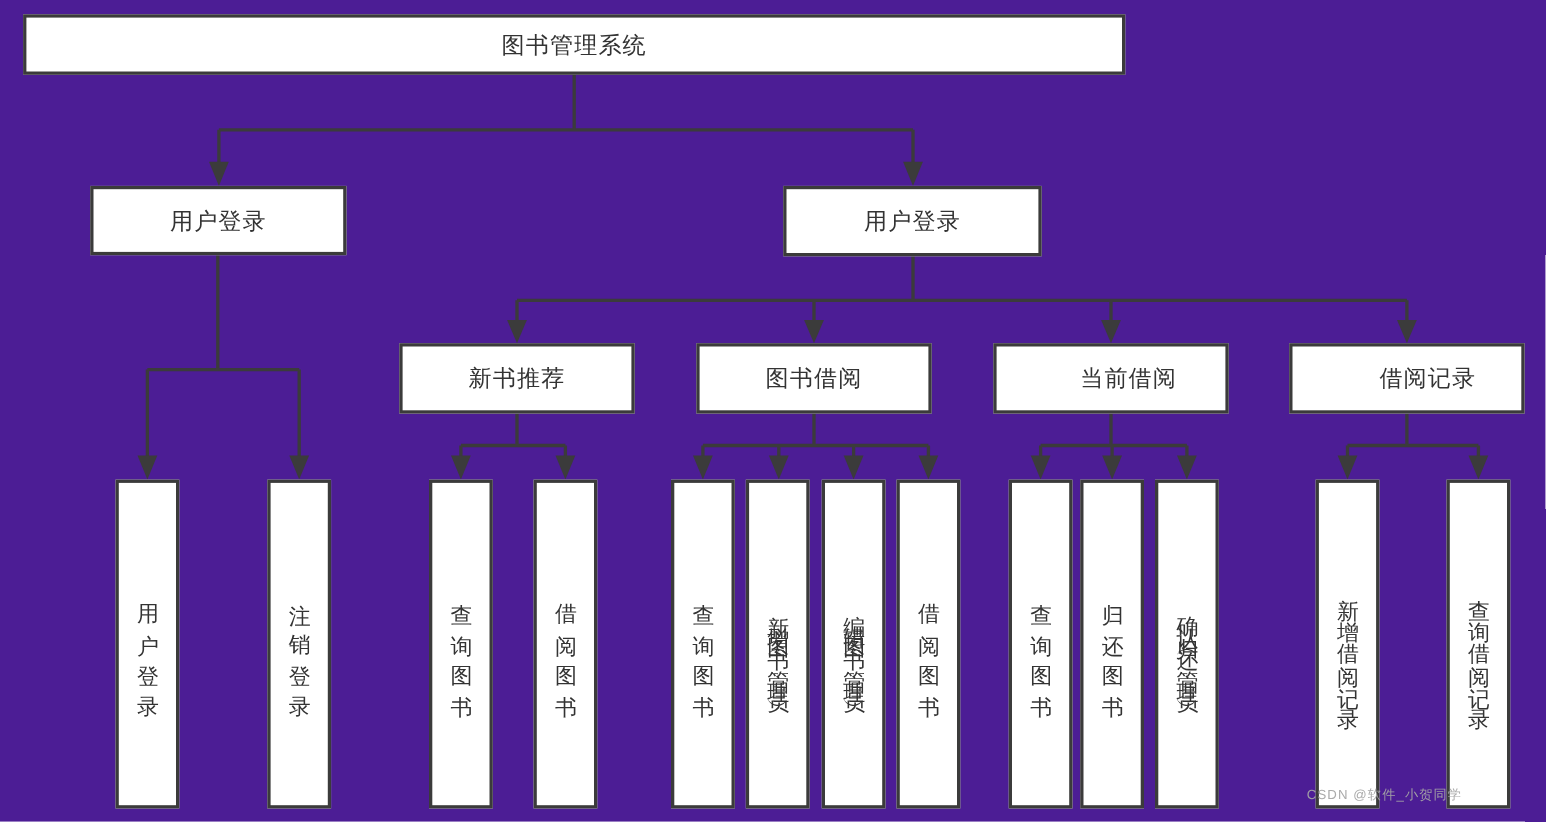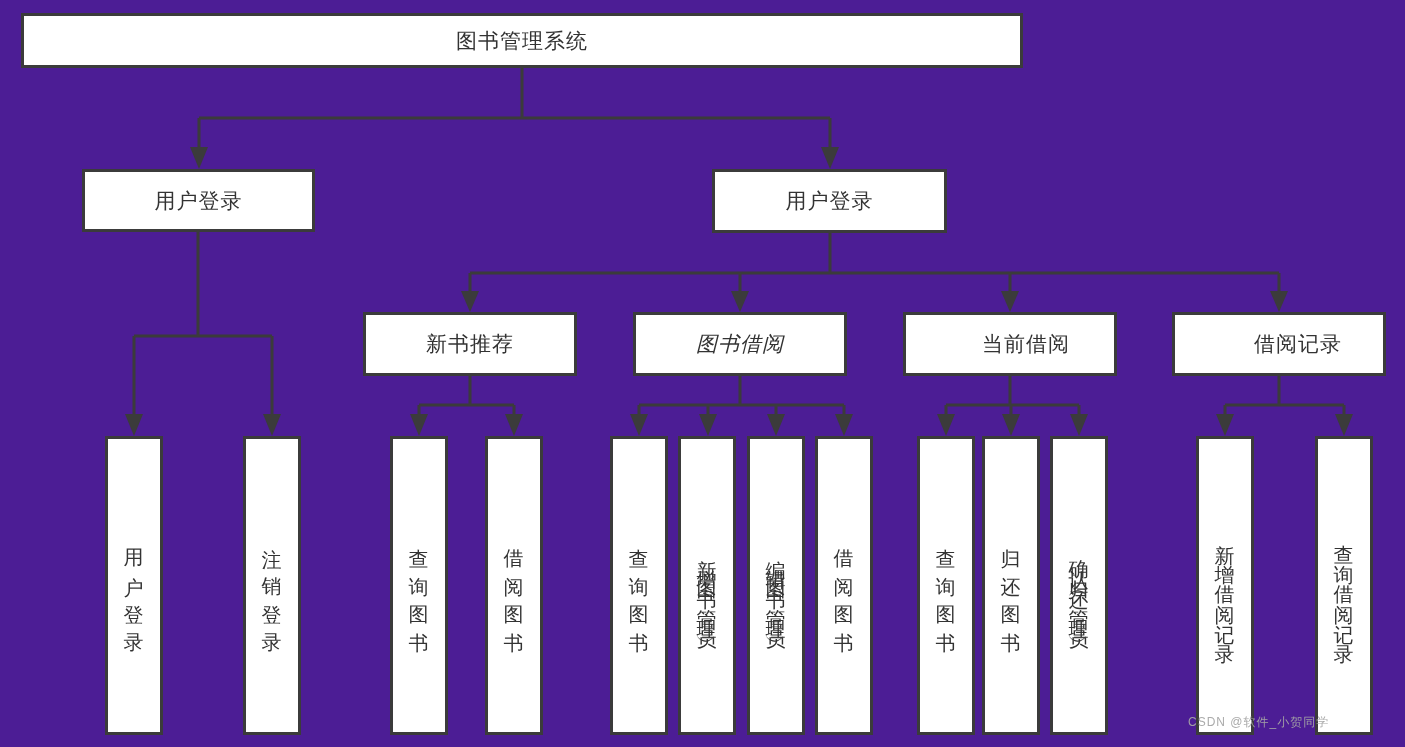--- a/index.html
+++ b/index.html
@@ -101,21 +101,21 @@
       <polygon points="1344,436 1335,414 1353,414"></polygon>
     </g>
   </svg>
 
   <div class="box" style="left:21px; top:13px; width:1002px; height:55px;">图书管理系统</div>
 
   <div class="box" style="left:82px; top:169px; width:233px; height:63px;">用户登录</div>
   <div class="box" style="left:712px; top:169px; width:235px; height:64px;">用户登录</div>
 
   <div class="box" style="left:363px; top:312px; width:214px; height:64px;">新书推荐</div>
-  <div class="box" style="left:633px; top:312px; width:214px; height:64px;font-style:italic;">图书借阅</div>
+  <div class="box" style="left:633px; top:312px; width:214px; height:64px;">图书借阅</div>
   <div class="box" style="left:903px; top:312px; width:214px; height:64px;padding-left:32px;">当前借阅</div>
   <div class="box" style="left:1172px; top:312px; width:214px; height:64px;padding-left:38px;">借阅记录</div>
 
   <div class="box vbox" style="left:105px; top:436px; width:58px; height:299px;">用户登录</div>
   <div class="box vbox" style="left:243px; top:436px; width:58px; height:299px;">注销登录</div>
 
   <div class="box vbox" style="left:390px; top:436px; width:58px; height:299px;">查询图书</div>
   <div class="box vbox" style="left:485px; top:436px; width:58px; height:299px;">借阅图书</div>
 
   <div class="box vbox" style="left:610px; top:436px; width:58px; height:299px;">查询图书</div>

